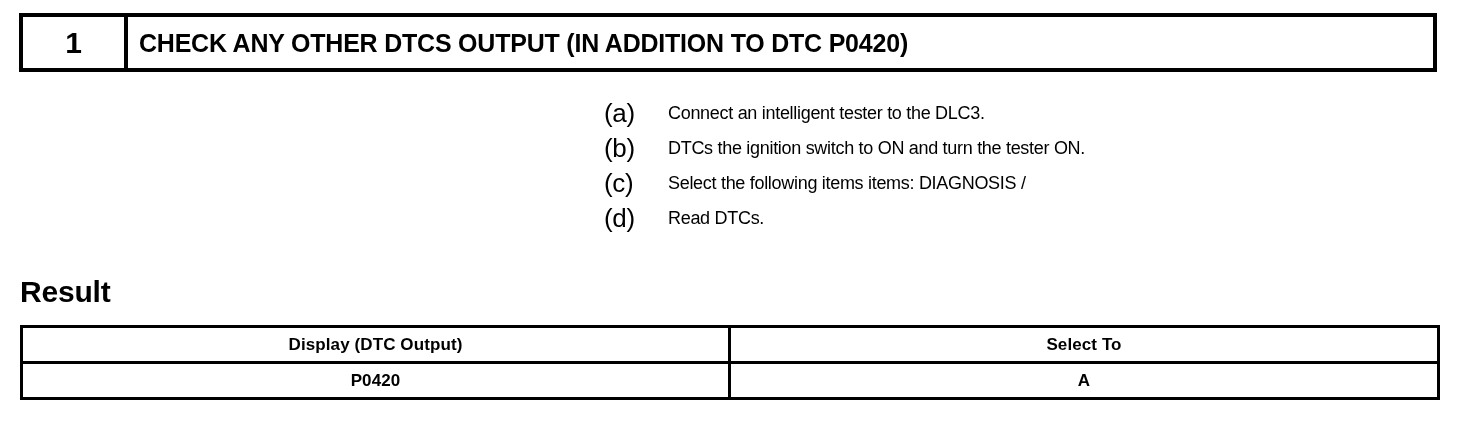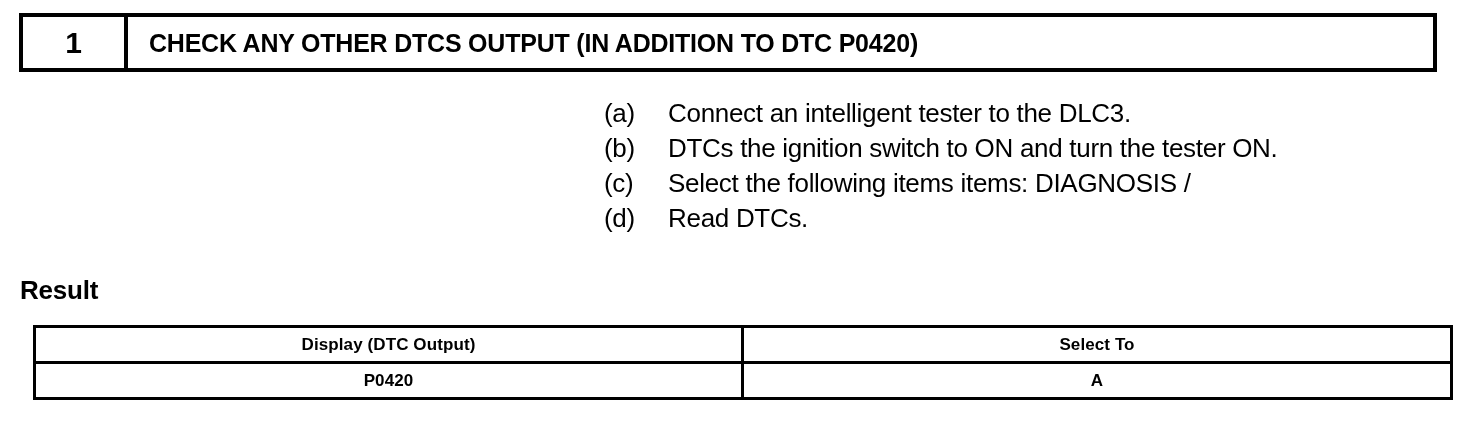--- a/index.html
+++ b/index.html
@@ -41,21 +41,21 @@
   .step-number {
     font-size: 30px;
     font-weight: bold;
     line-height: 1;
     letter-spacing: 0px;
   }
   .step-title-cell {
     flex: 1;
     display: flex;
     align-items: center;
-    padding-left: 21px;
+    padding-left: 11px;
     box-sizing: border-box;
   }
   .step-title {
     font-size: 26px;
     font-weight: bold;
     line-height: 1;
     letter-spacing: -0.2px;
     transform: scaleX(0.96);
     transform-origin: left center;
     white-space: nowrap;
@@ -75,47 +75,47 @@
   }
   .instr-label {
     width: 64px;
     flex: 0 0 64px;
     font-size: 26px;
     line-height: 35px;
     letter-spacing: -0.3px;
   }
   .instr-text {
     flex: 1;
-    font-size: 26px;
+    font-size: 18px;
     line-height: 35px;
     letter-spacing: -0.3px;
     white-space: nowrap;
   }
   .instr-row.cont {
     height: 35px;
   }
   .instr-row.cont .instr-label {
     visibility: hidden;
   }
 
   
   .result-caption {
     position: absolute;
     left: 20px;
     top: 277px;
-    font-size: 26px;
+    font-size: 30px;
     font-weight: bold;
     line-height: 1;
     letter-spacing: -0.2px;
   }
 
   
   .result-table {
     position: absolute;
-    left: 33px;
+    left: 20px;
     top: 325px;
     width: 1417px;   
     border-collapse: collapse;
     table-layout: fixed;
     background: #fff;
   }
   .result-table col.c1 { width: 708px; }
   .result-table col.c2 { width: 709px; }
   .result-table th,
   .result-table td {

